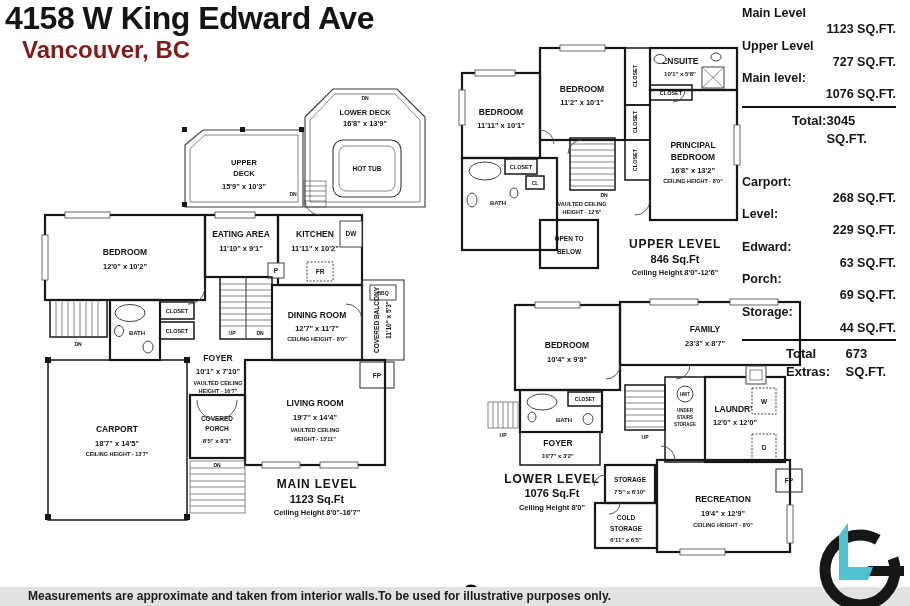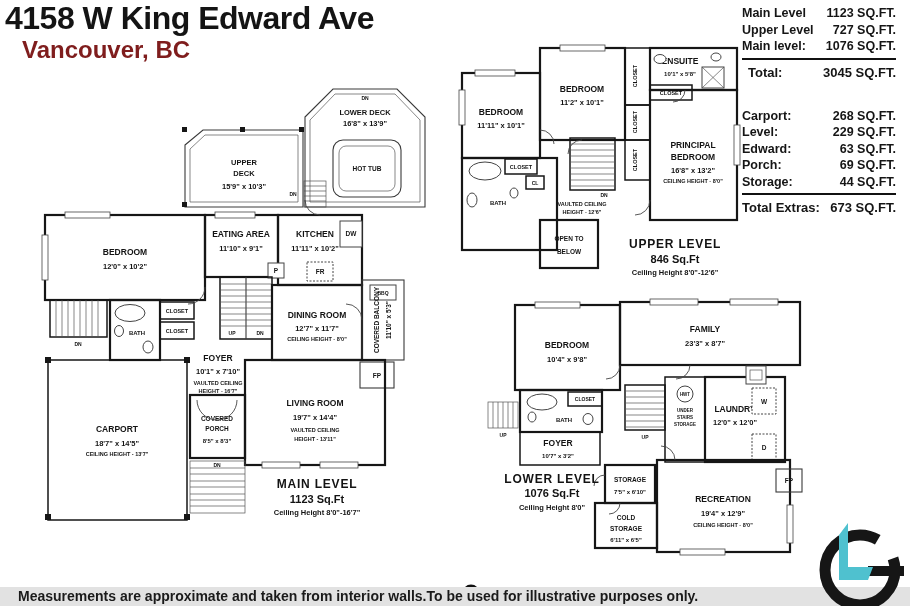--- a/index.html
+++ b/index.html
@@ -4,28 +4,28 @@
 <style>
   html,body{margin:0;padding:0;}
   body{width:910px;height:606px;position:relative;background:#fff;overflow:hidden;
        font-family:"Liberation Sans", sans-serif;color:#151515;}
   .abs{position:absolute;}
   .title{left:5px;top:0px;font-size:32px;font-weight:800;letter-spacing:-0.5px;color:#141414;text-align:center;}
   .subtitle{left:22px;top:36px;font-size:24px;font-weight:700;color:#7f1d1d;}
   .summary{left:742px;top:5px;width:154px;font-size:12.5px;}
   .srow{display:flex;justify-content:space-between;line-height:16.5px;}
   .srow .lab{font-weight:600;}
-  .srow .val{font-weight:700;}
+  .srow .val{font-weight:700;margin-top:16px;}
   .hr{border-top:2.5px solid #111;margin:3px 0 4px 0;}
   .totrow{display:flex;justify-content:space-between;font-weight:700;font-size:13px;line-height:18px;}
-  .totrow .lab{padding-left:6px;}
+  .totrow .lab{padding-left:6px;margin-left:44px;}
   .gap{height:26px;}
   .total-footer{left:20px;top:547px;width:880px;text-align:center;font-size:29px;font-weight:800;letter-spacing:.5px;margin-top:48px;}
   .bottombar{left:0;bottom:0;width:910px;height:19px;background:#e2e2e2;}
-  .bottombar div{padding-left:18px;font-size:14px;font-weight:700;line-height:19px;color:#1a1a1a;}
+  .bottombar div{padding-left:28px;font-size:12px;font-weight:700;line-height:19px;color:#1a1a1a;}
   
   text{fill:#131313;}
   .rn{font:bold 8.5px "Liberation Sans", sans-serif;text-anchor:middle;}
   .rd{font:bold 7.5px "Liberation Sans", sans-serif;text-anchor:middle;}
   .rc{font:bold 5.5px "Liberation Sans", sans-serif;text-anchor:middle;}
   .rt{font:bold 6.5px "Liberation Sans", sans-serif;text-anchor:middle;}
   .rs{font:bold 5px "Liberation Sans", sans-serif;text-anchor:middle;}
   .r6{font:bold 6px "Liberation Sans", sans-serif;text-anchor:middle;}
   .lv1{font:bold 12px "Liberation Sans", sans-serif;text-anchor:middle;letter-spacing:.8px;}
   .lv2{font:bold 11px "Liberation Sans", sans-serif;text-anchor:middle;}

